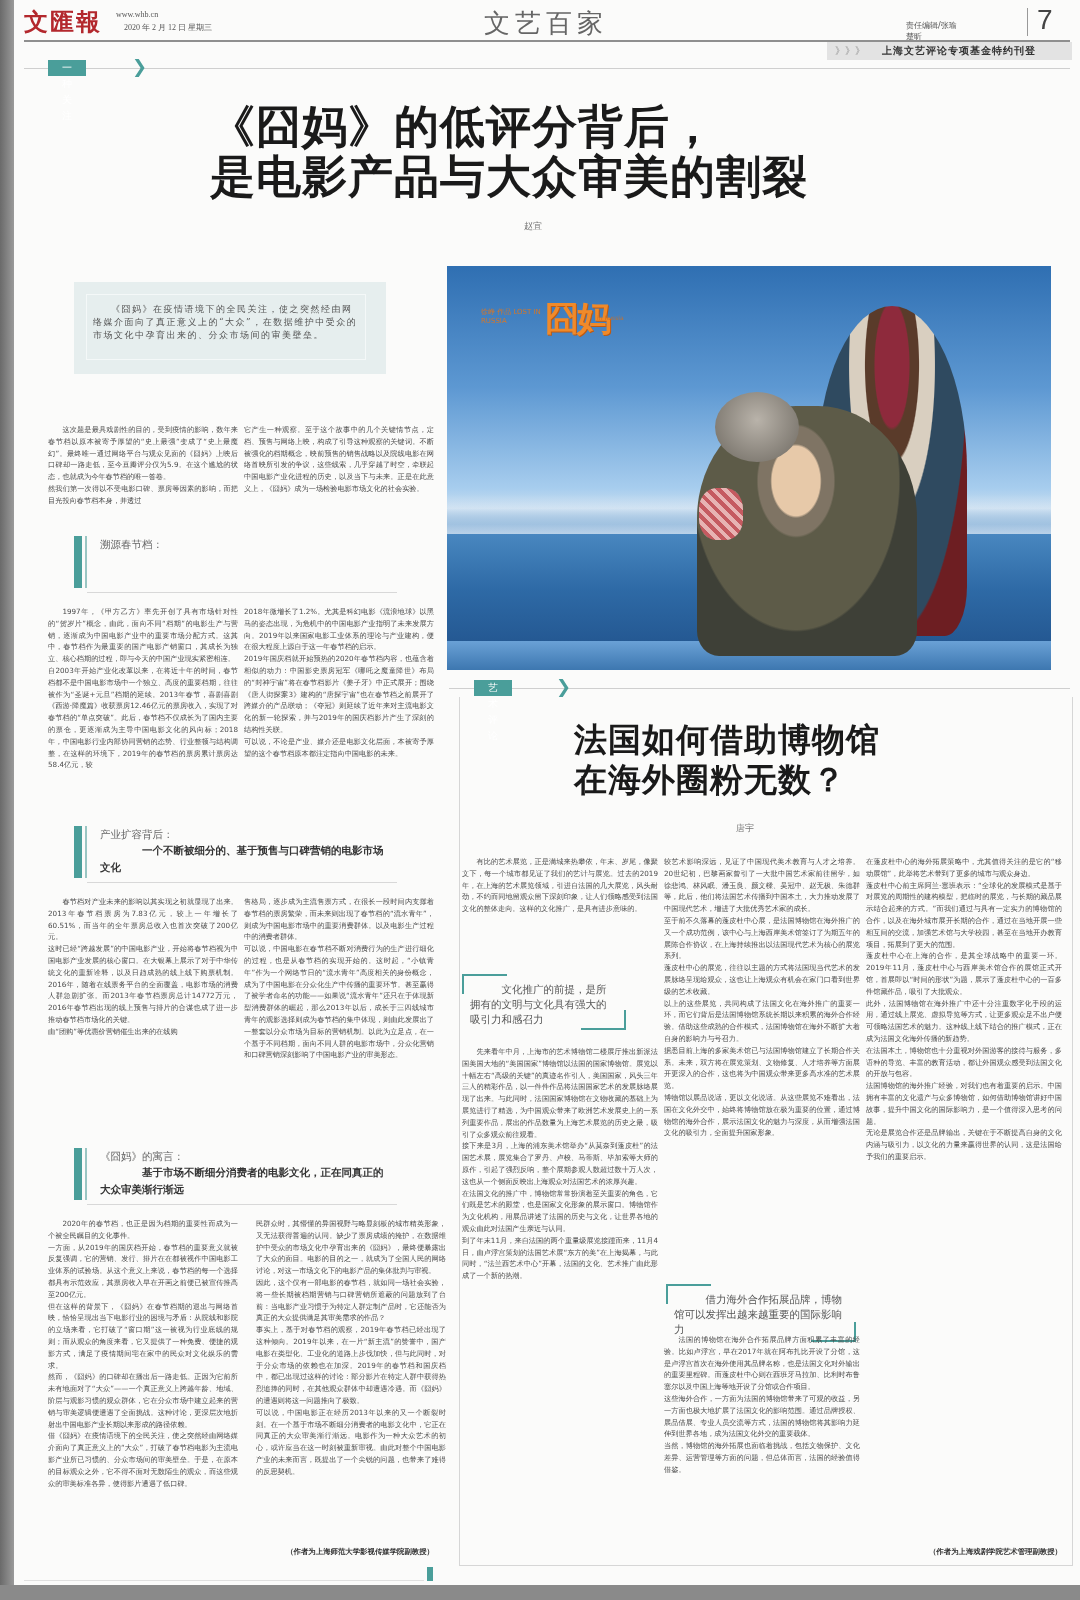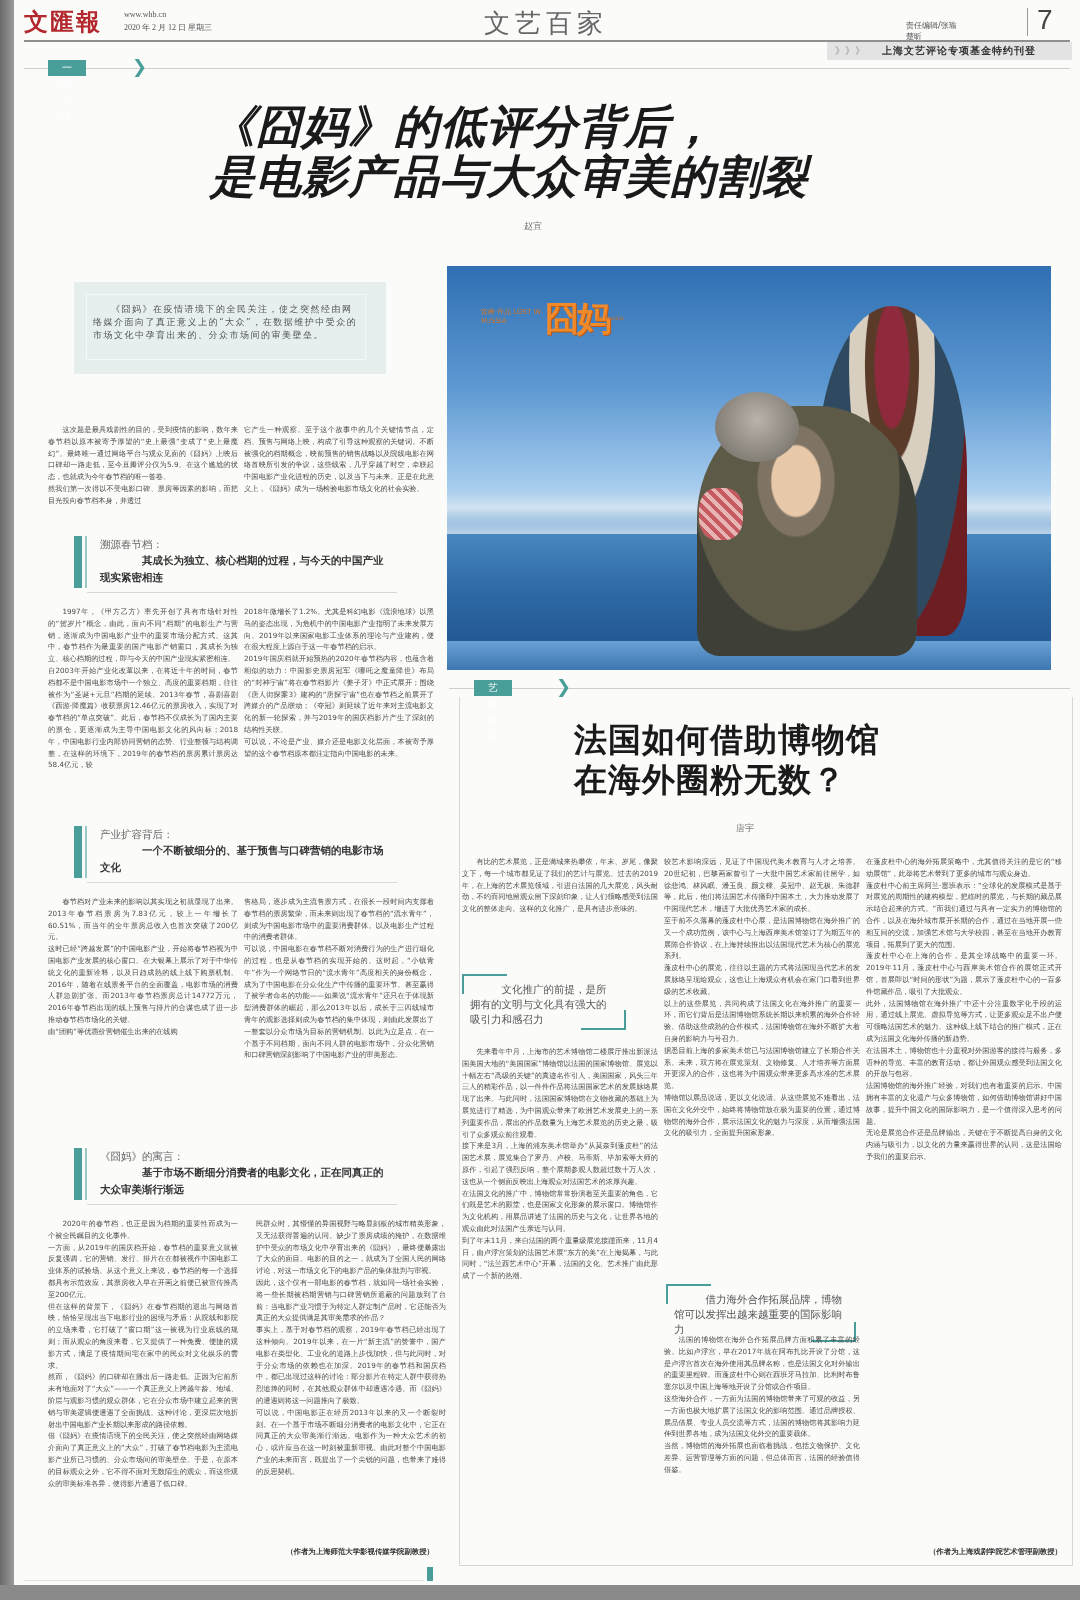--- a/index.html
+++ b/index.html
@@ -12,40 +12,40 @@
   .page {
     position: absolute; left: 14px; top: 0; width: 1066px; height: 1585px;
     background: #fbfbfa;
   }
   .page-shadow { position:absolute; left:0; top:0; width:14px; height:1600px; background: linear-gradient(90deg,#6a6a6a,#9a9a9a); }
   .bottom-strip { position:absolute; left:0; top:1585px; width:1080px; height:15px; background:#8a8a8a; }
 
   
   .masthead { position:absolute; left:0; top:0; width:948px; height:40px; }
   .logo { position:absolute; left:10px; top:6px; font-size:24px; font-weight:bold; color:#b3282d; letter-spacing:2px; font-family:"DejaVu Serif", serif; }
-  .site-url { position:absolute; left:110px; top:10px; font-size:8px; color:#555; font-family:"Liberation Serif", serif; }
+  .site-url { position:absolute; left:102px; top:10px; font-size:8px; color:#555; font-family:"Liberation Serif", serif; }
   .pub-date { position:absolute; left:110px; top:22px; font-size:8px; color:#555; font-family:"Liberation Serif", serif; }
   .section-name { position:absolute; left:470px; top:6px; font-size:26px; color:#666; letter-spacing:5px; font-family:"DejaVu Sans", sans-serif; font-weight:300; }
   .editors { position:absolute; left:892px; top:20px; font-size:8px; color:#555; font-family:"DejaVu Sans", sans-serif; }
   .page-sep { position:absolute; left:1013px; top:8px; width:1px; height:28px; background:#999; }
   .page-num { position:absolute; left:1023px; top:4px; font-size:28px; color:#444; font-family:"Liberation Sans", sans-serif; }
   .masthead-rule { position:absolute; left:10px; top:40px; width:1046px; height:2px; background:#8f8f8f; }
 
   .sponsor-bar { position:absolute; left:813px; top:42px; width:245px; height:18px; background:#e3e3e3; }
   .sponsor-arrows { position:absolute; left:8px; top:2px; font-size:10px; color:#888; font-family:"DejaVu Sans", sans-serif; }
   .sponsor-text { position:absolute; left:55px; top:2px; font-size:10px; color:#333; font-family:"DejaVu Sans", sans-serif; font-weight:bold; letter-spacing:1px; }
 
   
   .tag-wrap { position:absolute; height:18px; }
   .tag-line { position:absolute; height:1px; background:#cfcfcf; }
   .tag { position:absolute; top:0; height:16px; background:#4a9e9a; color:#fff; font-size:10px; line-height:16px; padding:0 14px; font-family:"DejaVu Serif", serif; }
   .tag-chev { position:absolute; top:-2px; font-size:18px; color:#4a9e9a; font-family:"DejaVu Sans", sans-serif; font-weight:bold; line-height:18px; }
 
   
-  .headline1 { position:absolute; left:196px; top:102px; width:700px; font-size:45px; font-weight:bold; line-height:50px; color:#1a1a1a; font-family:"DejaVu Serif", serif; letter-spacing:1px;font-style:italic; }
+  .headline1 { position:absolute; left:196px; top:102px; width:700px; font-size:45px; font-weight:bold; line-height:50px; color:#1a1a1a; font-family:"DejaVu Serif", serif; letter-spacing:1px; }
   .byline1 { position:absolute; left:510px; top:220px; font-size:9px; color:#777; }
 
   .lead-box { position:absolute; left:60px; top:282px; width:312px; height:92px; background:#e6eeee; }
   .lead-inner { position:absolute; left:12px; top:12px; width:280px; height:66px; border:1px solid #f4f8f8; padding:8px 6px; box-sizing:border-box; }
   .lead-text { font-size:9px; line-height:13px; color:#555; text-indent:2em; letter-spacing:1.5px; margin:0; }
 
   .body { font-size:7.2px; line-height:11.8px; color:#4a4a4a; text-align:justify; margin:0; font-family:"DejaVu Sans", sans-serif; }
   .body p { margin:0; text-indent:2em; }
   .col { position:absolute; overflow:hidden; }
 
@@ -132,21 +132,20 @@
 然我们第一次得以不受电影口碑、票房等因素的影响，而把目光投向春节档本身，并透过</p>
   </div>
   <div class="col body" style="left:230px; top:424px; width:190px; height:86px;">
     <p style="text-indent:0;">它产生一种观察。至于这个故事中的几个关键情节点，定档、预售与网络上映，构成了引导这种观察的关键词。不断被强化的档期概念，映前预售的销售战略以及院线电影在网络首映所引发的争议，这些线索，几乎穿越了时空，牵联起中国电影产业化进程的历史，以及当下与未来。正是在此意义上，《囧妈》成为一场检验电影市场文化的社会实验。</p>
   </div>
 
   <div class="subhead" style="left:60px; top:536px; width:330px; height:60px;">
     <div class="subhead-bar"></div>
     <div class="subhead-bar2"></div>
     <div class="subhead-kicker">溯源春节档：</div>
-    <div class="subhead-title">其成长为独立、核心档期的过程，与今天的中国产业现实紧密相连</div>
     <div class="subhead-rule"></div>
   </div>
   <div class="col body" style="left:34px; top:606px; width:190px; height:196px;">
     <p style="white-space:pre-line;">1997年，《甲方乙方》率先开创了具有市场针对性的“贺岁片”概念，由此，面向不同“档期”的电影生产与营销，逐渐成为中国电影产业中的重要市场分配方式。这其中，春节档作为最重要的国产电影产销窗口，其成长为独立、核心档期的过程，即与今天的中国产业现实紧密相连。
 自2003年开始产业化改革以来，在将近十年的时间，春节档都不是中国电影市场中一个独立、高度的重要档期，往往被作为“圣诞+元旦”档期的延续。2013年春节，喜剧喜剧《西游·降魔篇》收获票房12.46亿元的票房收入，实现了对春节档的“单点突破”。此后，春节档不仅成长为了国内主要的票仓，更逐渐成为主导中国电影文化的风向标；2018年，中国电影行业内部协同营销的态势、行业整顿与结构调整，在这样的环境下，2019年的春节档的票房累计票房达58.4亿元，较</p>
   </div>
   <div class="col body" style="left:230px; top:606px; width:190px; height:196px;">
     <p style="white-space:pre-line; text-indent:0;">2018年微增长了1.2%。尤其是科幻电影《流浪地球》以黑马的姿态出现，为危机中的中国电影产业指明了未来发展方向。2019年以来国家电影工业体系的理论与产业建构，便在很大程度上源自于这一年春节档的启示。
 2019年国庆档就开始预热的2020年春节档内容，也蕴含着相似的动力：中国影史票房冠军《哪吒之魔童降世》布局的“封神宇宙”将在春节档影片《姜子牙》中正式展开；围绕《唐人街探案3》建构的“唐探宇宙”也在春节档之前展开了跨媒介的产品联动；《夺冠》则延续了近年来对主流电影文化的新一轮探索，并与2019年的国庆档影片产生了深刻的结构性关联。
 可以说，不论是产业、媒介还是电影文化层面，本被寄予厚望的这个春节档原本都注定指向中国电影的未来。</p>

